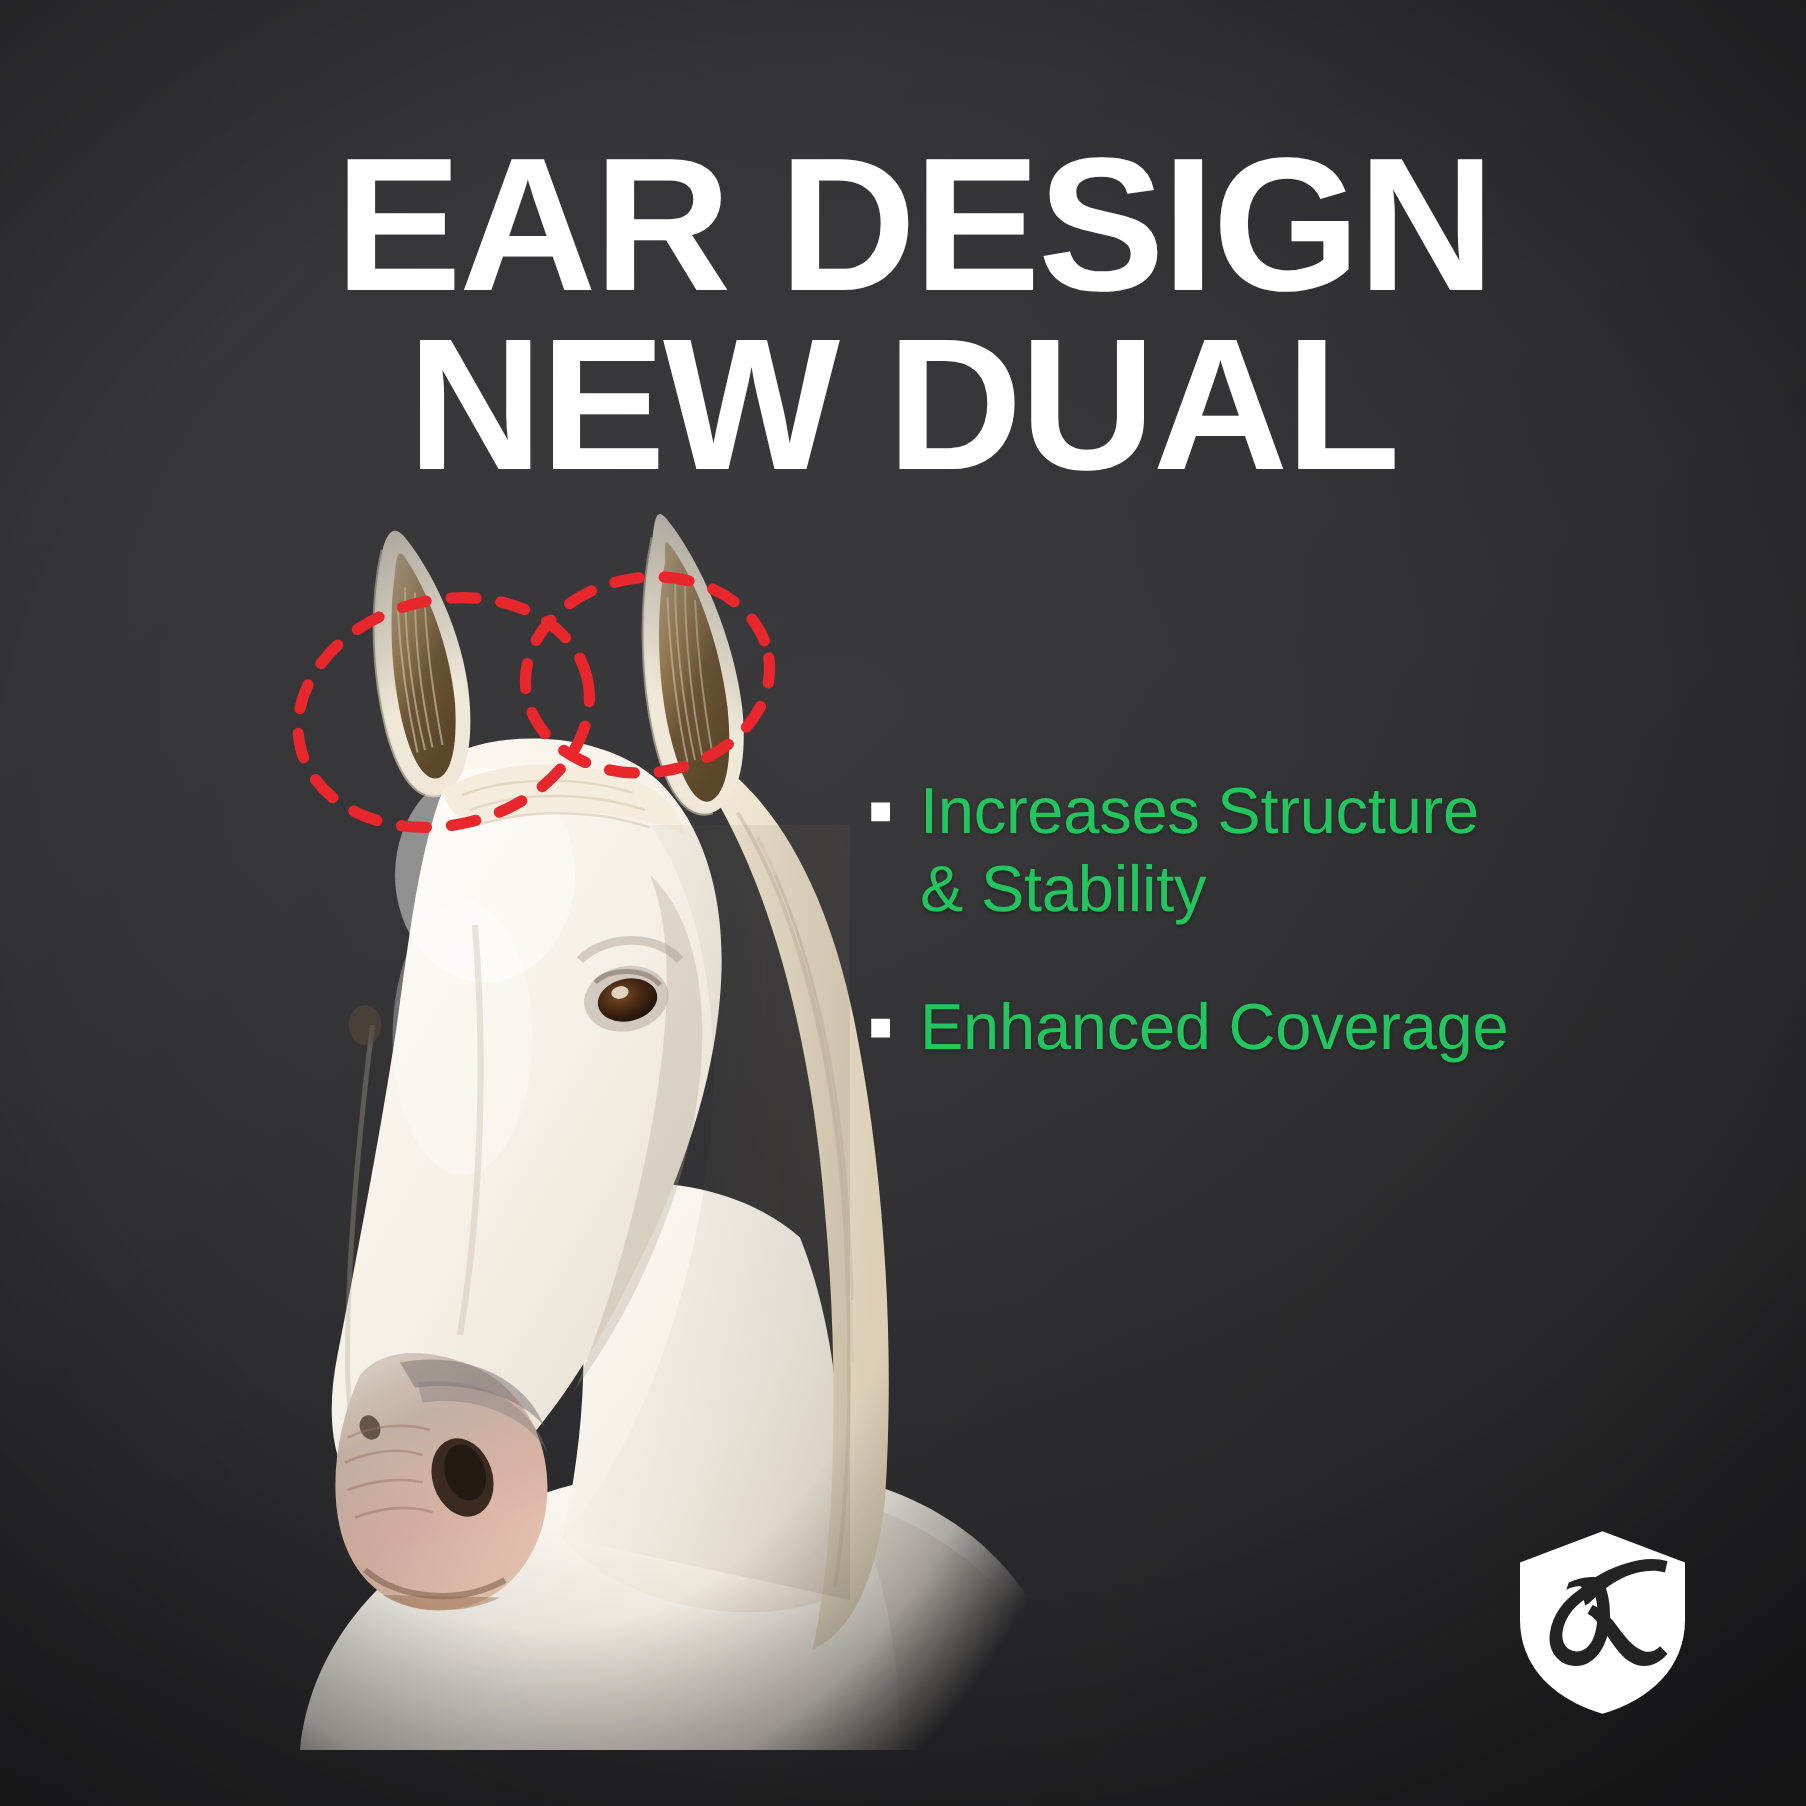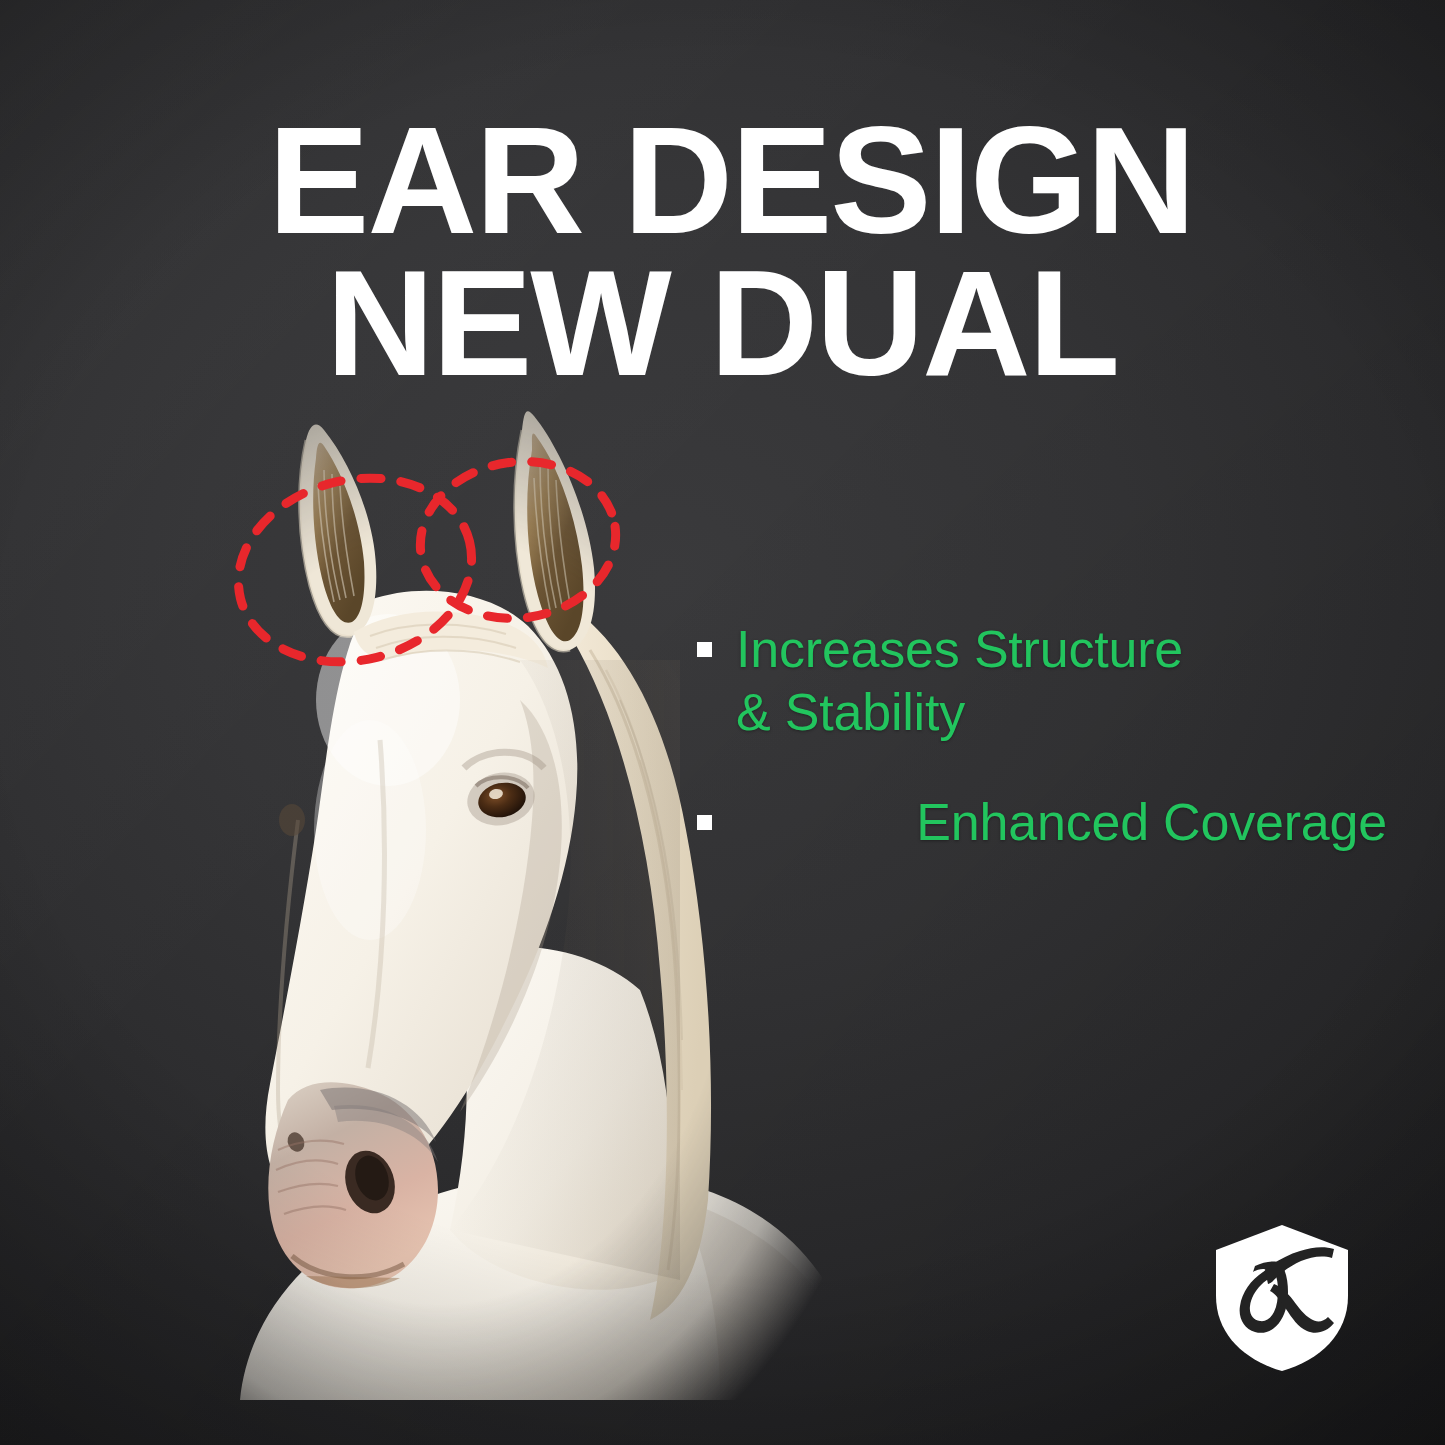--- a/index.html
+++ b/index.html
@@ -58,21 +58,21 @@
     position:absolute;
     left:697px;
     top:618px;
     width:690px;
   }
   .bullet-row{
     display:flex;
     align-items:flex-start;
     margin-bottom:46px;
   }
-  .bullet-row:last-child{ margin-bottom:0;justify-content:space-between; }
+  .bullet-row:last-child{ margin-bottom:0; }
   .bullet-marker{
     flex:0 0 auto;
     width:15px; height:15px;
     background:#ffffff;
     margin-top:24px;
     margin-right:24px;
   }
   .bullet-text{
     color:#22c55e;
     font-size:52px;

